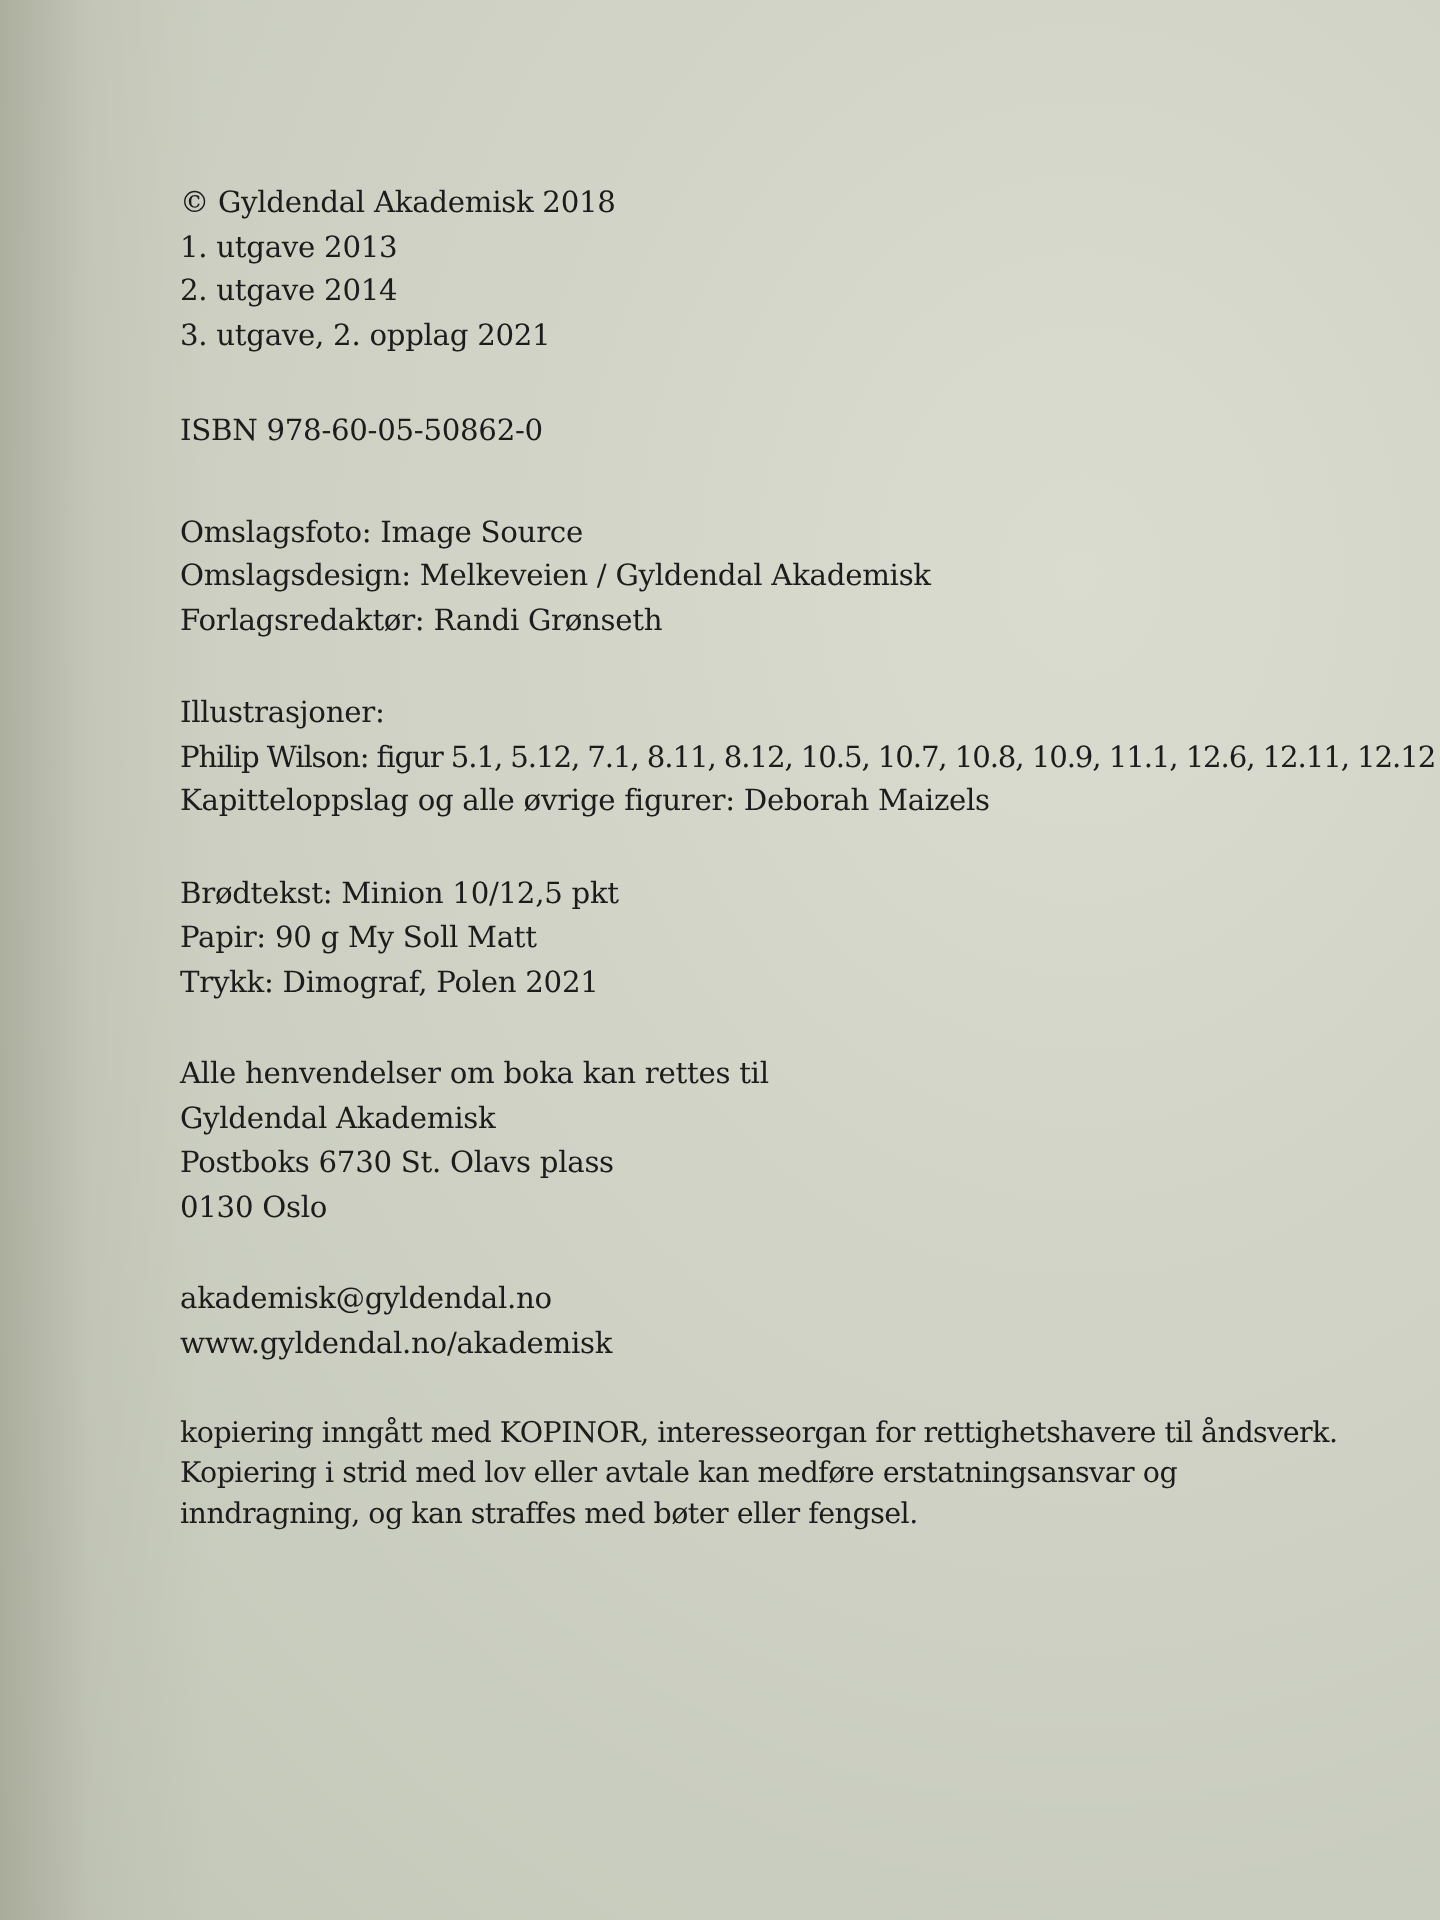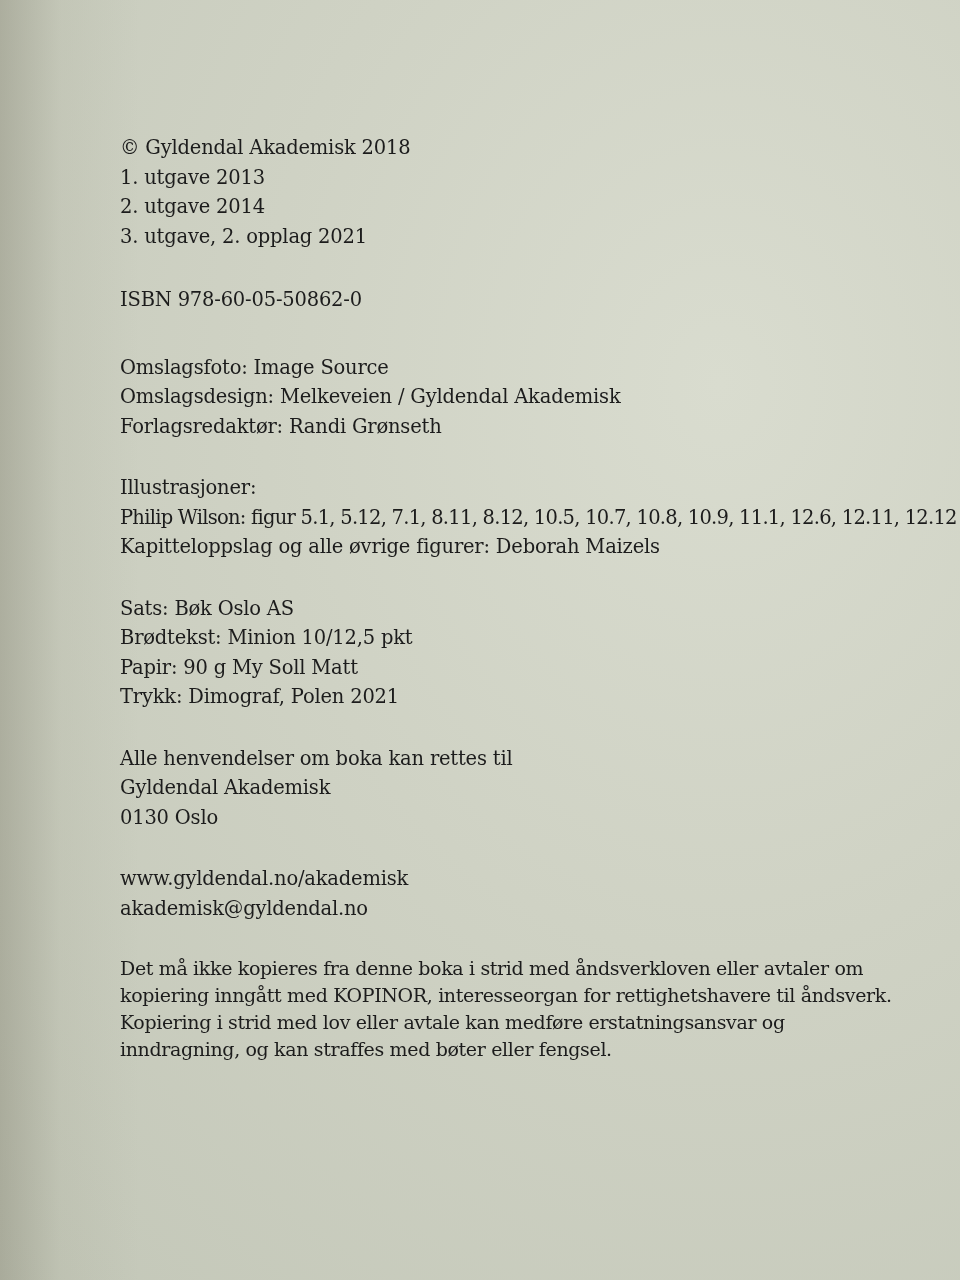--- a/index.html
+++ b/index.html
@@ -13,21 +13,21 @@
       background:
         linear-gradient(90deg, rgba(120,118,100,0.35) 0px, rgba(150,150,130,0.12) 60px, rgba(0,0,0,0) 140px),
         radial-gradient(ellipse at 75% 30%, #d9dccf 0%, #cfd2c4 45%, #c3c7b8 100%);
       font-family: "DejaVu Serif", "Liberation Serif", serif;
       color: #1c1c1c;
       position: relative;
     }
     .page {
       position: absolute;
       left: 120px;
-      top: 133px;
+      top: 120px;
       width: 780px;
     }
     .block {
       margin: 0;
     }
     .line {
       font-size: 19.5px;
       line-height: 29.5px;
       white-space: nowrap;
       letter-spacing: -0.2px;
@@ -72,43 +72,42 @@
 
   <div class="block">
     <div class="line">Illustrasjoner:</div>
     <div class="line" style="letter-spacing:-0.75px;">Philip Wilson: figur 5.1, 5.12, 7.1, 8.11, 8.12, 10.5, 10.7, 10.8, 10.9, 11.1, 12.6, 12.11, 12.12</div>
     <div class="line">Kapitteloppslag og alle øvrige figurer: Deborah Maizels</div>
   </div>
 
   <div class="gap-c"></div>
 
   <div class="block">
-    <div class="line">Sats: Bøk Oslo AS</div>
     <div class="line">Brødtekst: Minion 10/12,5 pkt</div>
     <div class="line">Papir: 90 g My Soll Matt</div>
     <div class="line">Trykk: Dimograf, Polen 2021</div>
   </div>
 
   <div class="gap-c"></div>
 
   <div class="block">
     <div class="line">Alle henvendelser om boka kan rettes til</div>
     <div class="line">Gyldendal Akademisk</div>
+    <div class="line">Postboks 6730 St. Olavs plass</div>
     <div class="line">0130 Oslo</div>
   </div>
 
   <div class="gap-c"></div>
 
   <div class="block">
+    <div class="line">akademisk@gyldendal.no</div>
     <div class="line">www.gyldendal.no/akademisk</div>
-    <div class="line">akademisk@gyldendal.no</div>
   </div>
 
   <div class="gap-c"></div>
 
   <div class="block notice">
-    <div class="line">Det må ikke kopieres fra denne boka i strid med åndsverkloven eller avtaler om</div>
     <div class="line">kopiering inngått med KOPINOR, interesseorgan for rettighetshavere til åndsverk.</div>
     <div class="line">Kopiering i strid med lov eller avtale kan medføre erstatningsansvar og</div>
     <div class="line">inndragning, og kan straffes med bøter eller fengsel.</div>
   </div>
 
 </div>
 
 </body></html>

